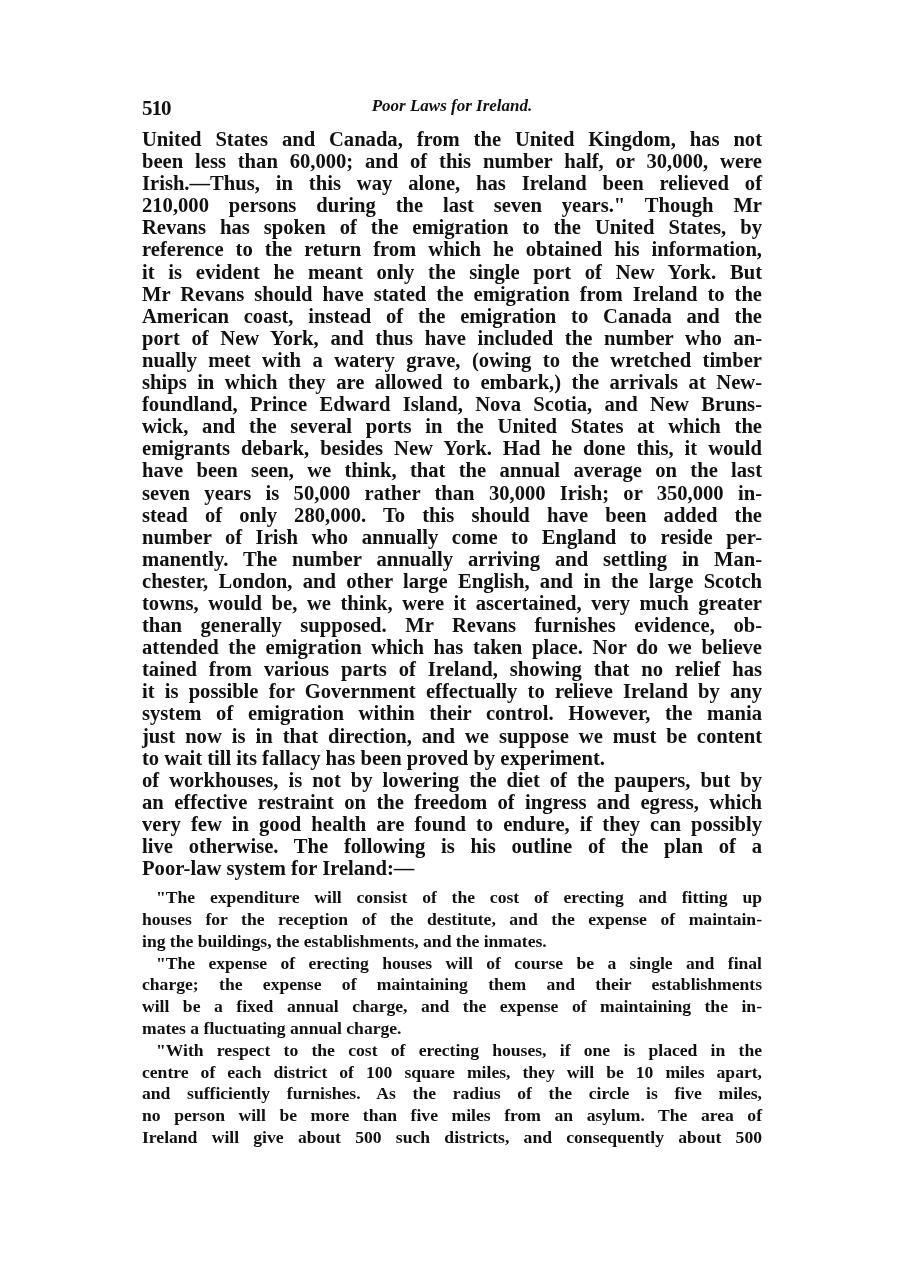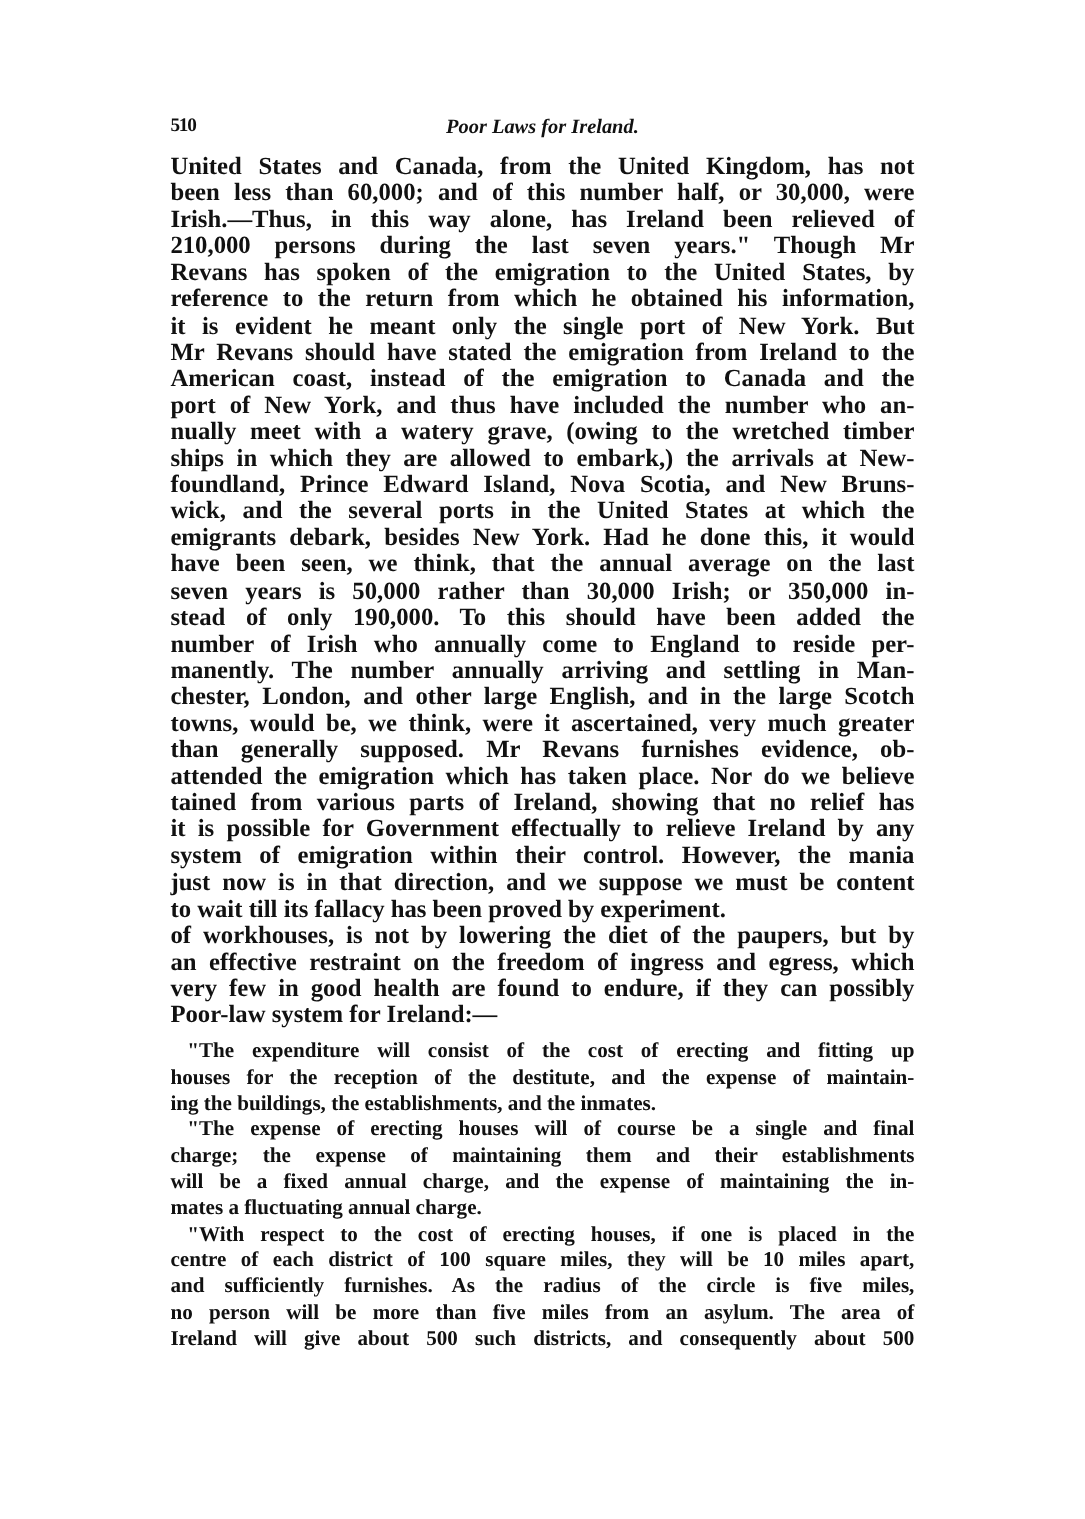--- a/index.html
+++ b/index.html
@@ -22,21 +22,21 @@
       width: 620px;
     }
     .running-head {
       position: relative;
       height: 30px;
     }
     .page-number {
       position: absolute;
       left: 0;
       top: 0;
-      font-size: 16px;
+      font-size: 21px;
       font-weight: bold;
       letter-spacing: -1px;
     }
     .running-title {
       position: absolute;
       left: 0;
       right: 0;
       top: 0;
       text-align: center;
       font-size: 17px;
@@ -95,38 +95,39 @@
       <span class="line">Mr Revans should have stated the emigration from Ireland to the</span>
       <span class="line">American coast, instead of the emigration to Canada and the</span>
       <span class="line">port of New York, and thus have included the number who an-</span>
       <span class="line">nually meet with a watery grave, (owing to the wretched timber</span>
       <span class="line">ships in which they are allowed to embark,) the arrivals at New-</span>
       <span class="line">foundland, Prince Edward Island, Nova Scotia, and New Bruns-</span>
       <span class="line">wick, and the several ports in the United States at which the</span>
       <span class="line">emigrants debark, besides New York. Had he done this, it would</span>
       <span class="line">have been seen, we think, that the annual average on the last</span>
       <span class="line">seven years is 50,000 rather than 30,000 Irish; or 350,000 in-</span>
-      <span class="line">stead of only 190,000. To this should have been added the</span>
+      <span class="line">stead of only 280,000. To this should have been added the</span>
       <span class="line">number of Irish who annually come to England to reside per-</span>
       <span class="line">manently. The number annually arriving and settling in Man-</span>
       <span class="line">chester, London, and other large English, and in the large Scotch</span>
       <span class="line">towns, would be, we think, were it ascertained, very much greater</span>
       <span class="line">than generally supposed. Mr Revans furnishes evidence, ob-</span>
       <span class="line">attended the emigration which has taken place. Nor do we believe</span>
       <span class="line">tained from various parts of Ireland, showing that no relief has</span>
       <span class="line">it is possible for Government effectually to relieve Ireland by any</span>
       <span class="line">system of emigration within their control. However, the mania</span>
       <span class="line">just now is in that direction, and we suppose we must be content</span>
       <span class="line last">to wait till its fallacy has been proved by experiment.</span>
     </div>
 
     <div>
       <span class="line">of workhouses, is not by lowering the diet of the paupers, but by</span>
       <span class="line">an effective restraint on the freedom of ingress and egress, which</span>
       <span class="line">very few in good health are found to endure, if they can possibly</span>
+      <span class="line">live otherwise. The following is his outline of the plan of a</span>
       <span class="line last">Poor-law system for Ireland:—</span>
     </div>
   </div>
 
   <div class="body-text quote-block">
     <div>
       <span class="line indent-small">"The expenditure will consist of the cost of erecting and fitting up</span>
       <span class="line">houses for the reception of the destitute, and the expense of maintain-</span>
       <span class="line last">ing the buildings, the establishments, and the inmates.</span>
     </div>

